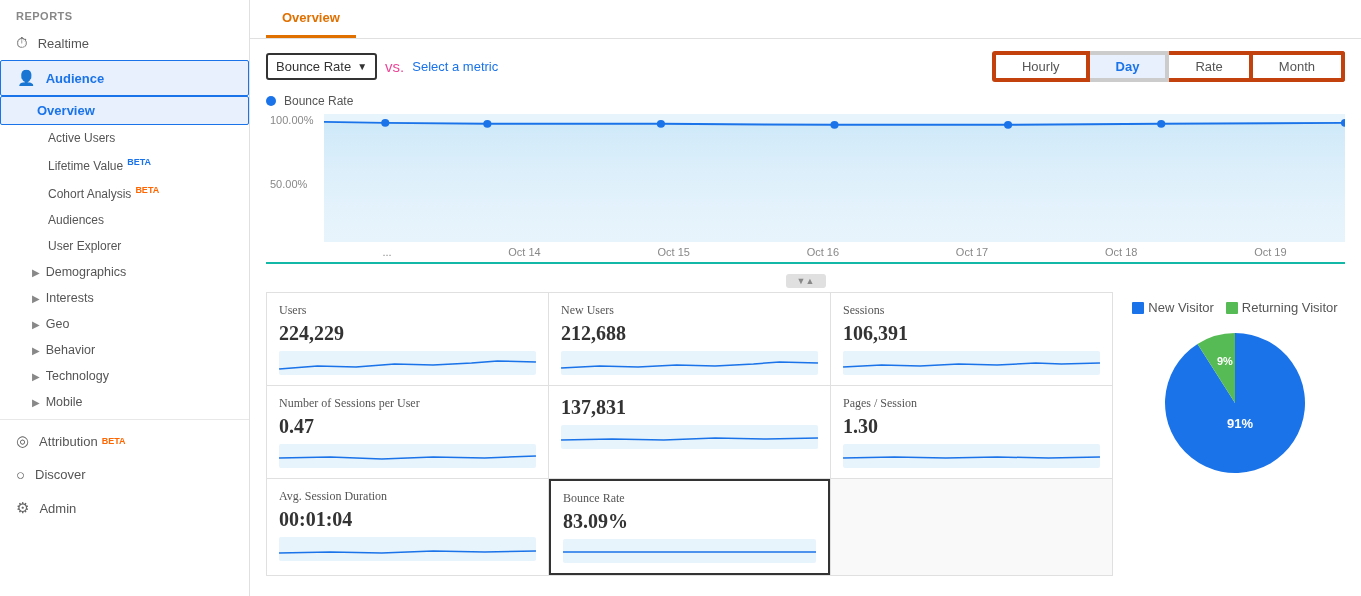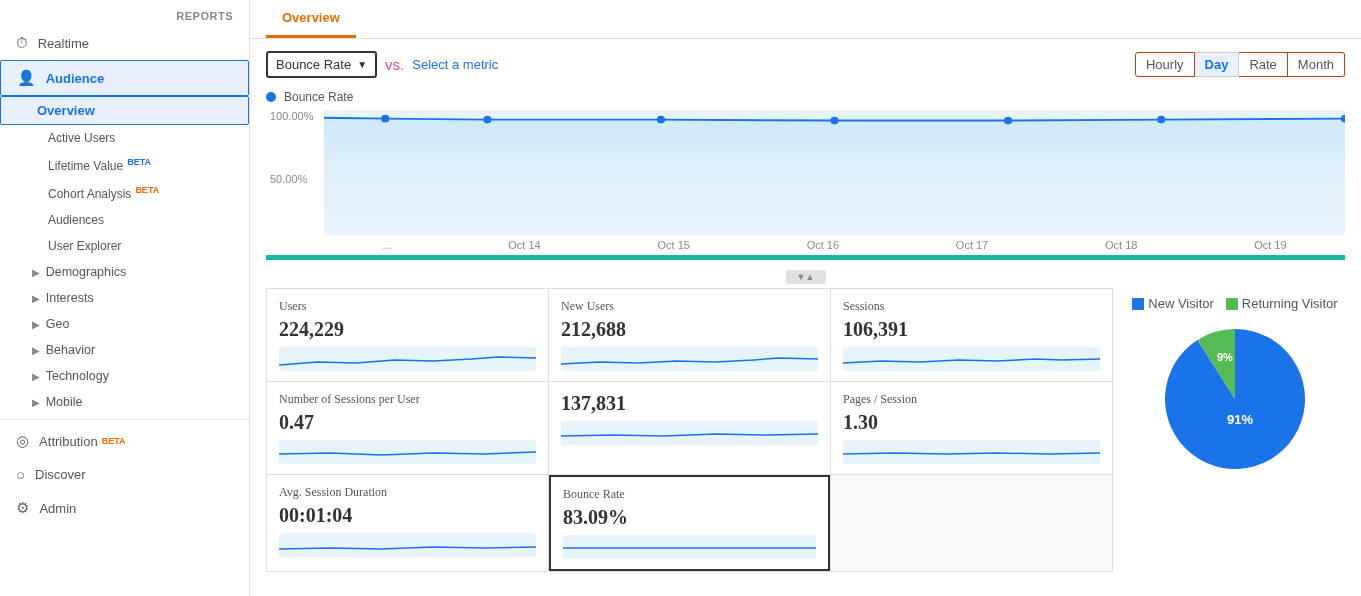--- a/index.html
+++ b/index.html
@@ -15,21 +15,20 @@
       flex-direction: column;
       overflow-y: auto;
       height: 596px;
     }
     .sidebar-reports-label {
       font-size: 11px;
       color: #888;
       padding: 10px 16px 4px 16px;
       letter-spacing: 0.5px;
       font-weight: bold;
-      text-align: right;
     }
     .sidebar-item {
       display: flex;
       align-items: center;
       padding: 8px 16px;
       cursor: pointer;
       color: #555;
       font-size: 13px;
     }
     .sidebar-item.active-parent {
@@ -141,23 +140,23 @@
       font-size: 13px;
       cursor: pointer;
       background: #fff;
       gap: 6px;
     }
     .metric-dropdown .chevron-down { font-size: 10px; }
     .vs-text { color: #ec4899; font-size: 15px; }
     .select-metric-link { color: #1a73e8; font-size: 13px; cursor: pointer; text-decoration: none; }
     .time-period-buttons { display: flex; }
     .time-btn {
-      padding: 4px 10px;
+      padding: 4px 26px;
       font-size: 13px;
-      border: 1px solid #c2410c;
+      border: 4px solid #c2410c;
       background: #fff;
       cursor: pointer;
       color: #555;
     }
     .time-btn:first-child { border-radius: 3px 0 0 3px; }
     .time-btn:last-child { border-radius: 0 3px 3px 0; }
     .time-btn.active { background: #e8f0fe; color: #1a73e8; font-weight: bold; border-color: #ccc; }
     .time-btn + .time-btn { border-left: none; }
 
     
@@ -170,21 +169,21 @@
     .legend-dot {
       width: 10px; height: 10px; border-radius: 50%;
       display: inline-block;
     }
     .legend-label { font-size: 12px; color: #555; }
 
     
     .line-chart-container {
       position: relative;
       height: 150px;
-      border-bottom: 5px solid #14b8a6;
+      border-bottom: 2px solid #14b8a6;
       margin-bottom: 8px;
     }
     .y-labels {
       position: absolute;
       left: 0; top: 0; bottom: 20px;
       display: flex;
       flex-direction: column;
       justify-content: space-between;
       font-size: 11px;
       color: #888;

